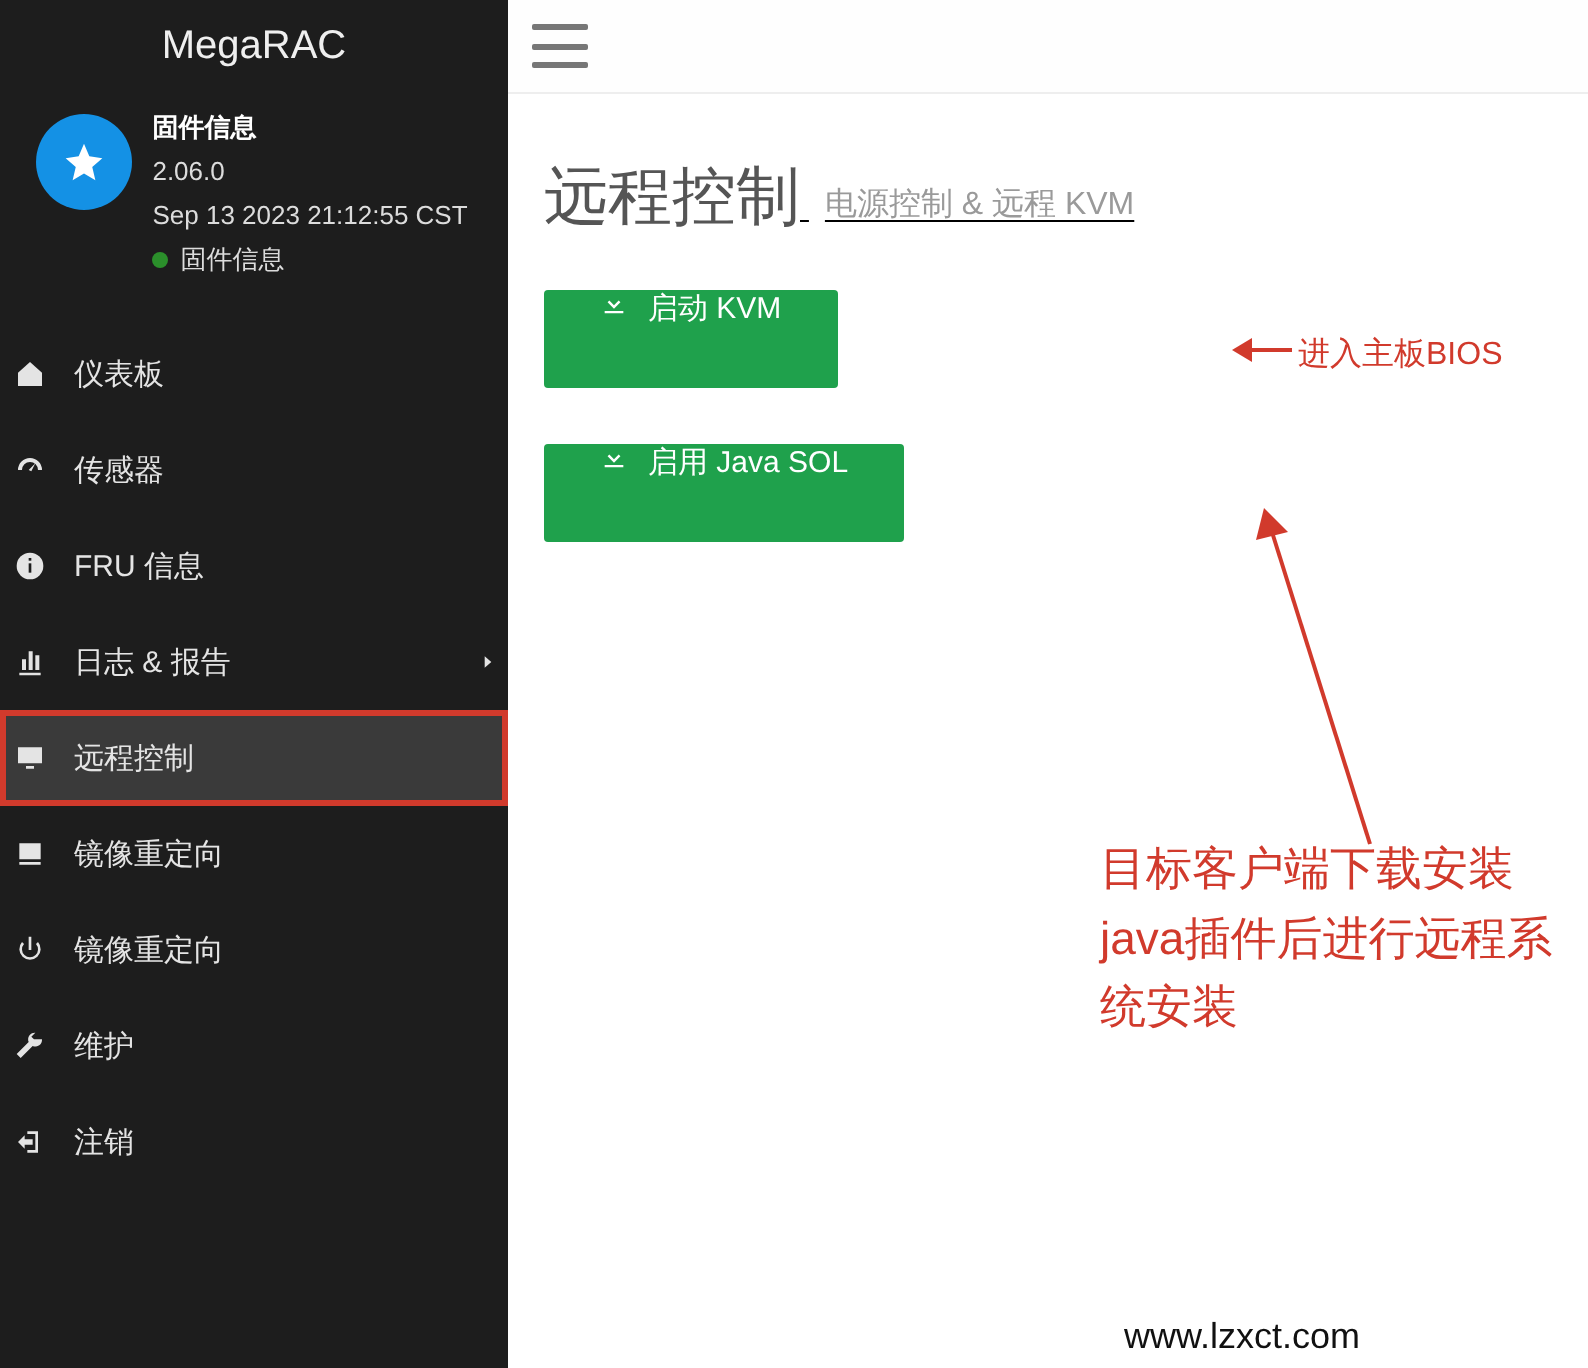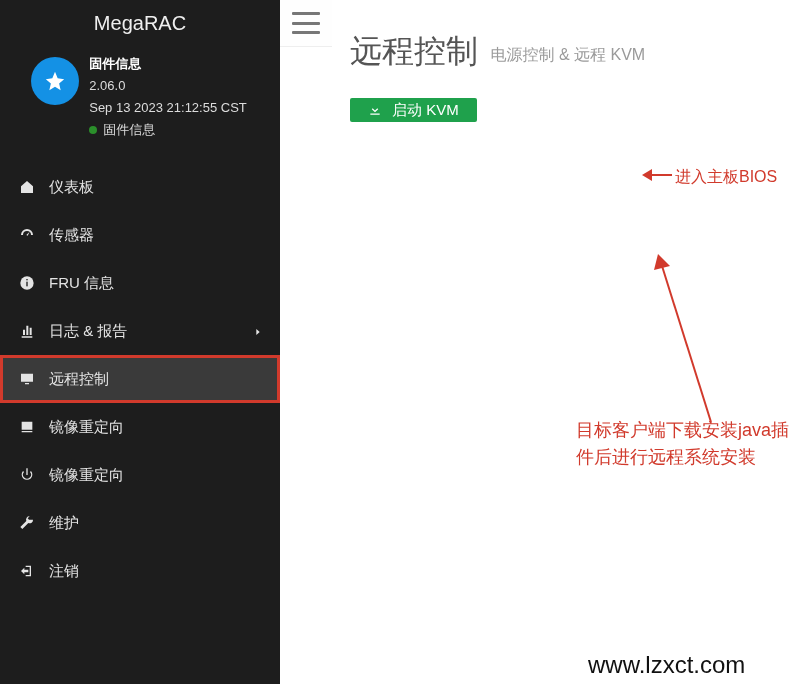--- a/index.html
+++ b/index.html
@@ -1,61 +1,61 @@
 <!DOCTYPE html>
 <html><head>
 <meta charset="utf-8">
 <style>
   * { box-sizing: border-box; margin: 0; padding: 0; }
   html, body { width: 794px; height: 684px; font-family: "Microsoft YaHei", "PingFang SC", sans-serif; overflow: hidden; background: #fff; }
   .app { display: flex; width: 100%; height: 100%; position: relative; }
 
   
-  .sidebar { width: 280px; background: #1d1d1d; color: #e8e8e8; display: flex; flex-direction: column; }
+  .sidebar { width: 254px; background: #1d1d1d; color: #e8e8e8; display: flex; flex-direction: column; }
   .brand { height: 47px; display: flex; align-items: center; justify-content: center; font-size: 20px; font-weight: 400; color: #efefef; }
   .fw-block { display: flex; align-items: flex-start; padding: 6px 10px 12px 8px; justify-content: center; }
   .star-badge { width: 48px; height: 48px; border-radius: 50%; background: #1491e5; display: flex; align-items: center; justify-content: center; margin-right: 10px; flex: 0 0 48px; margin-top: 4px; }
   .star-badge svg { width: 22px; height: 22px; fill: #fff; }
   .fw-lines { font-size: 13px; color: #dcdcdc; line-height: 1.7; }
   .fw-title { font-weight: 700; color: #fff; }
   .status-line { display: flex; align-items: center; gap: 6px; }
   .status-dot { width: 8px; height: 8px; border-radius: 50%; background: #2b8f2b; display: inline-block; }
 
   .nav { list-style: none; margin-top: 10px; }
-  .nav li { display: flex; align-items: center; height: 48px; padding: 0 17px; color: #e4e4e4; font-size: 15px; cursor: pointer; position: relative; }
+  .nav li { display: flex; align-items: center; height: 48px; padding: 0 5px; color: #e4e4e4; font-size: 15px; cursor: pointer; position: relative; }
   .nav li .ico { width: 20px; height: 20px; margin-right: 12px; display: flex; align-items: center; justify-content: center; }
   .nav li .ico svg { width: 16px; height: 16px; fill: #e4e4e4; }
   .nav li .chev { margin-left: auto; }
   .nav li.active { background: #3a3a3a; }
   .nav li.highlighted { outline: 3px solid #d13a2c; outline-offset: -3px; }
 
   
-  .main { flex: 1; display: flex; flex-direction: row; background: #fff; position: relative; }
+  .main { flex: 1; display: flex; flex-direction: column; background: #fff; position: relative; text-decoration: underline; }
   .topbar { height: 47px; background: #fefefe; border-bottom: 1px solid #eee; display: flex; align-items: center; padding: 0 12px; }
   .hamburger { width: 28px; height: 22px; display: flex; flex-direction: column; justify-content: space-between; cursor: pointer; }
   .hamburger span { display: block; height: 3px; background: #777; border-radius: 1px; }
 
   .content { padding: 30px 14px 0 18px; position: relative; flex: 1; }
   .page-title { font-size: 32px; color: #555; font-weight: 400; display: inline-block; }
   .page-sub { font-size: 16px; color: #9a9a9a; margin-left: 8px; position: relative; top: -2px; }
 
-  .btn { display: inline-flex; align-items: center; background: #1fa14c; color: #fff; border: none; padding: 0 18px; height: 24px; font-size: 15px; border-radius: 2px; cursor: pointer; }
+  .btn { display: inline-flex; align-items: flex-start; background: #1fa14c; color: #fff; border: none; padding: 0 28px; height: 49px; font-size: 15px; border-radius: 2px; cursor: pointer; }
   .btn .ico { margin-right: 10px; display: flex; }
   .btn .ico svg { width: 14px; height: 14px; fill: #fff; }
   .btn-row1 { margin-top: 24px; }
   .btn-row2 { margin-top: 28px; }
 
   
-  .anno { position: absolute; color: #d13a2c; font-size: 18px; font-weight: 500; pointer-events: none; }
+  .anno { position: absolute; color: #d13a2c; font-size: 23px; font-weight: 500; pointer-events: none; }
   .anno1 { left: 395px; top: 167px; font-size: 16px; }
   .arrow1 { position: absolute; left: 362px; top: 165px; pointer-events: none; }
   .anno2 { left: 296px; top: 417px; max-width: 320px; line-height: 1.5; font-weight: 500; }
   .arrow2 { position: absolute; left: 296px; top: 252px; pointer-events: none; }
 
-  .watermark { position: absolute; left: 308px; bottom: 5px; font-size: 24px; color: #111; font-weight: 500; }
+  .watermark { position: absolute; left: 308px; bottom: 5px; font-size: 18px; color: #111; font-weight: 500; }
 </style>
 </head>
 <body>
 
 <div class="app">
 
   <aside class="sidebar">
     <div class="brand">MegaRAC</div>
     <div class="fw-block">
       <div class="star-badge">
@@ -174,20 +174,30 @@
         <button class="btn">
           <span class="ico">
               <svg viewBox="0 0 24 24">
                 <path d="M12 3v10l4-4 1.5 1.5L12 16 6.5 10.5 8 9l4 4V3zM4 18h16v2H4z"></path>
               </svg>
             </span>
           <span>启动 KVM</span>
         </button>
       </div>
 
+      <div class="btn-row2">
+        <button class="btn">
+          <span class="ico">
+              <svg viewBox="0 0 24 24">
+                <path d="M12 3v10l4-4 1.5 1.5L12 16 6.5 10.5 8 9l4 4V3zM4 18h16v2H4z"></path>
+              </svg>
+            </span>
+          <span>启用 Java SOL</span>
+        </button>
+      </div>
     </div>
 
     <div class="anno anno1">进入主板BIOS</div>
     <svg class="arrow1" width="32" height="20">
       <line x1="30" y1="10" x2="6" y2="10" stroke="#d13a2c" stroke-width="2"></line>
       <polygon points="0,10 10,4 10,16" fill="#d13a2c"></polygon>
     </svg>
 
     <div class="anno anno2">目标客户端下载安装java插件后进行远程系统安装</div>
     <svg class="arrow2" width="170" height="180">

